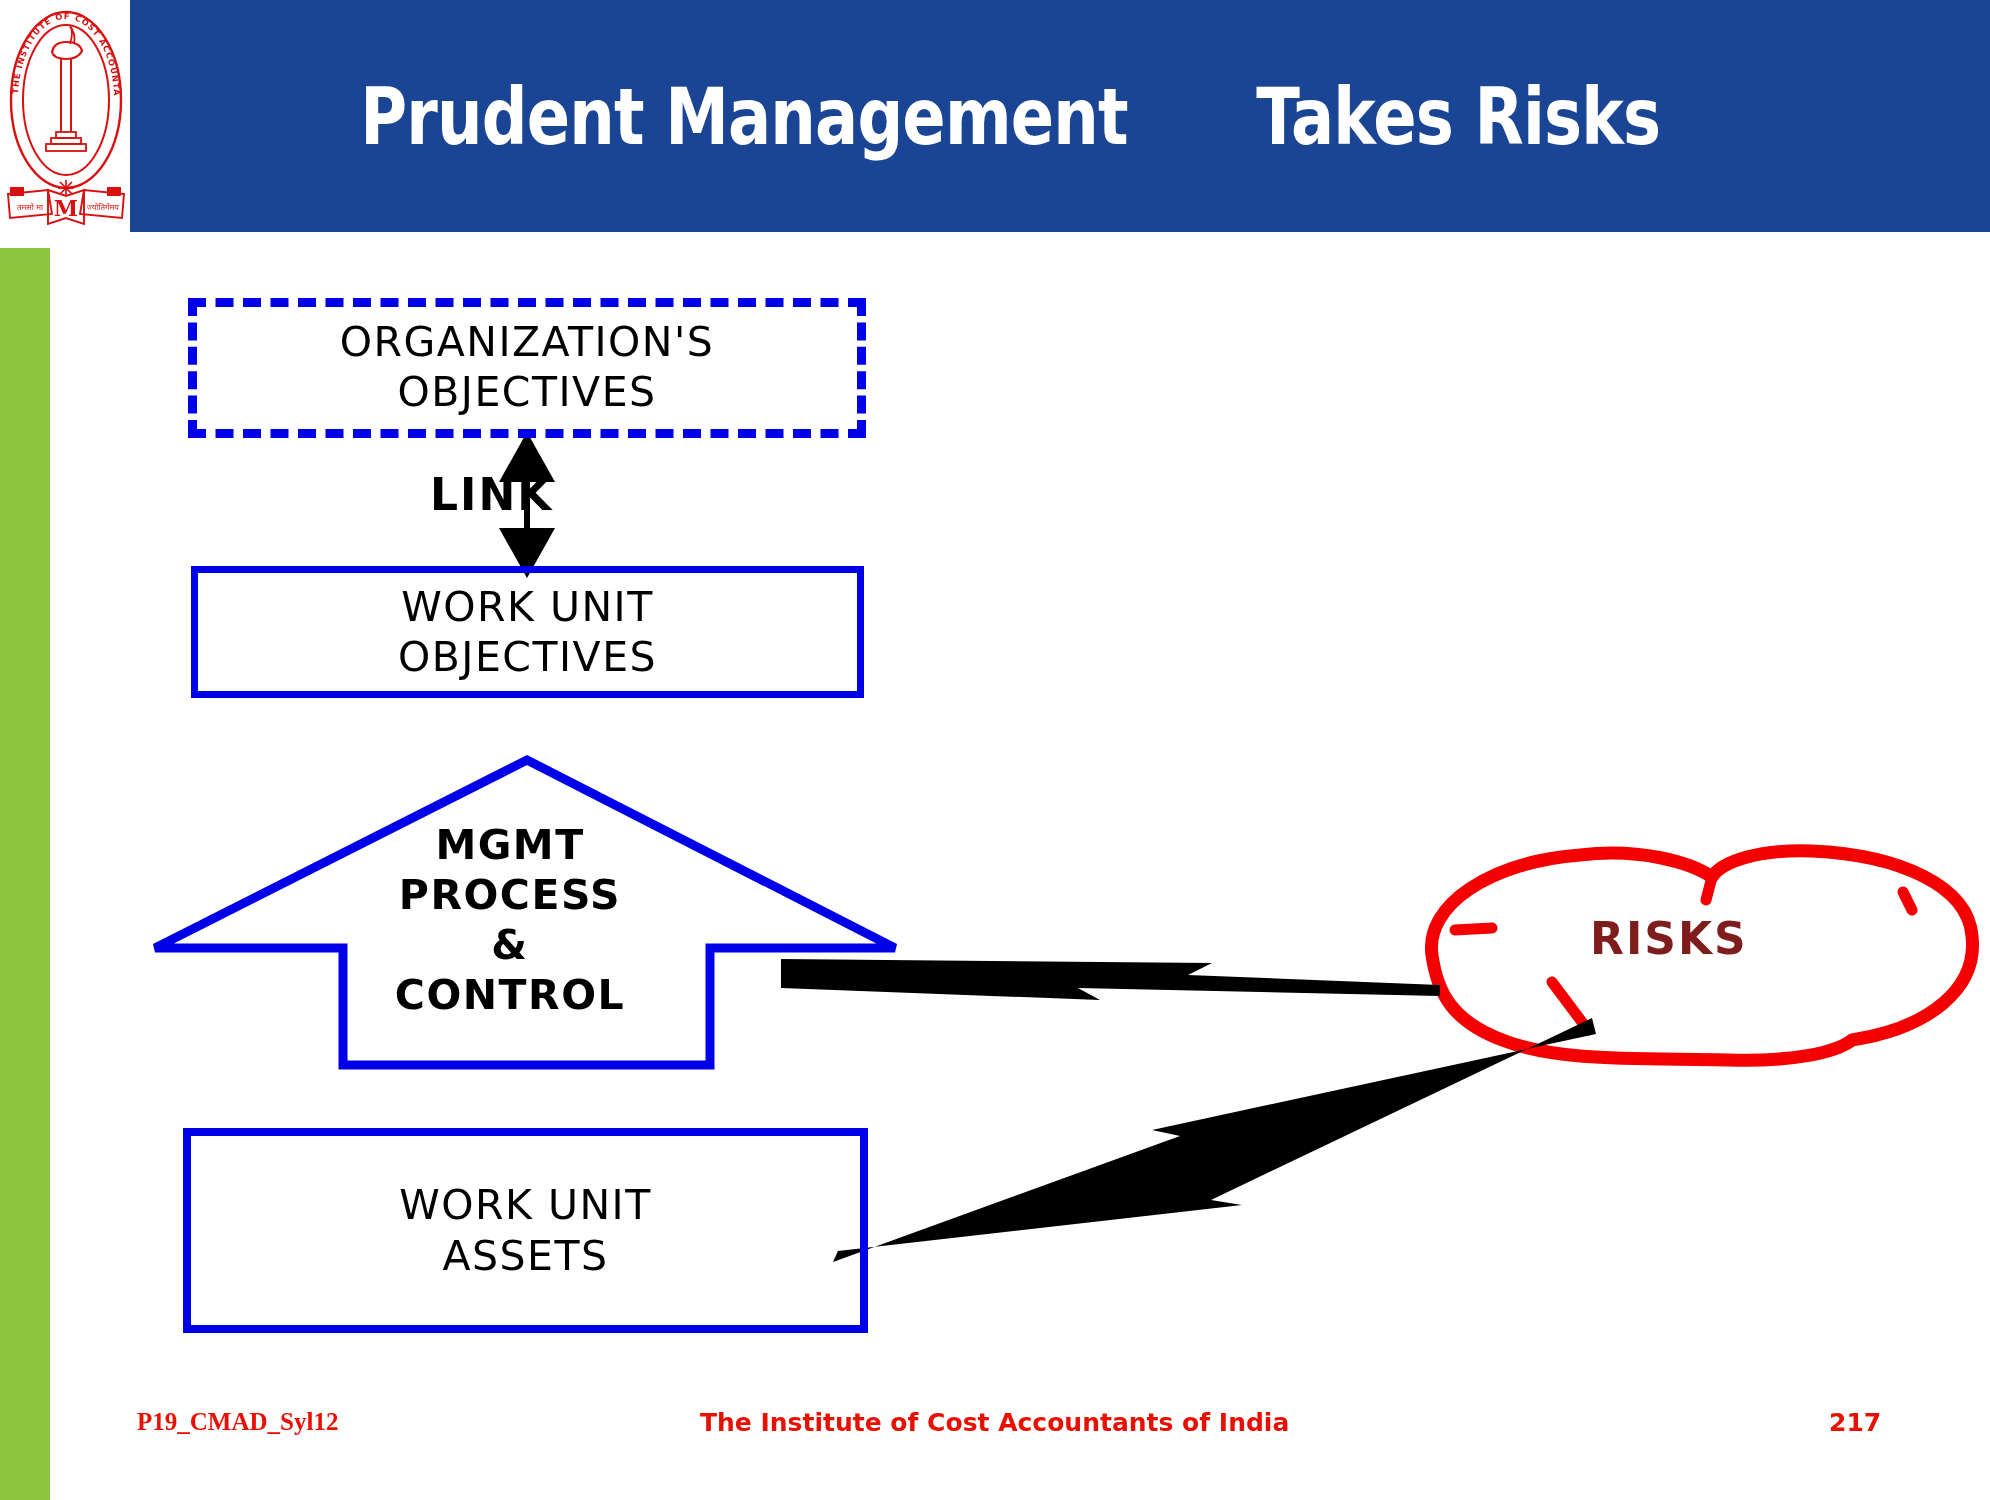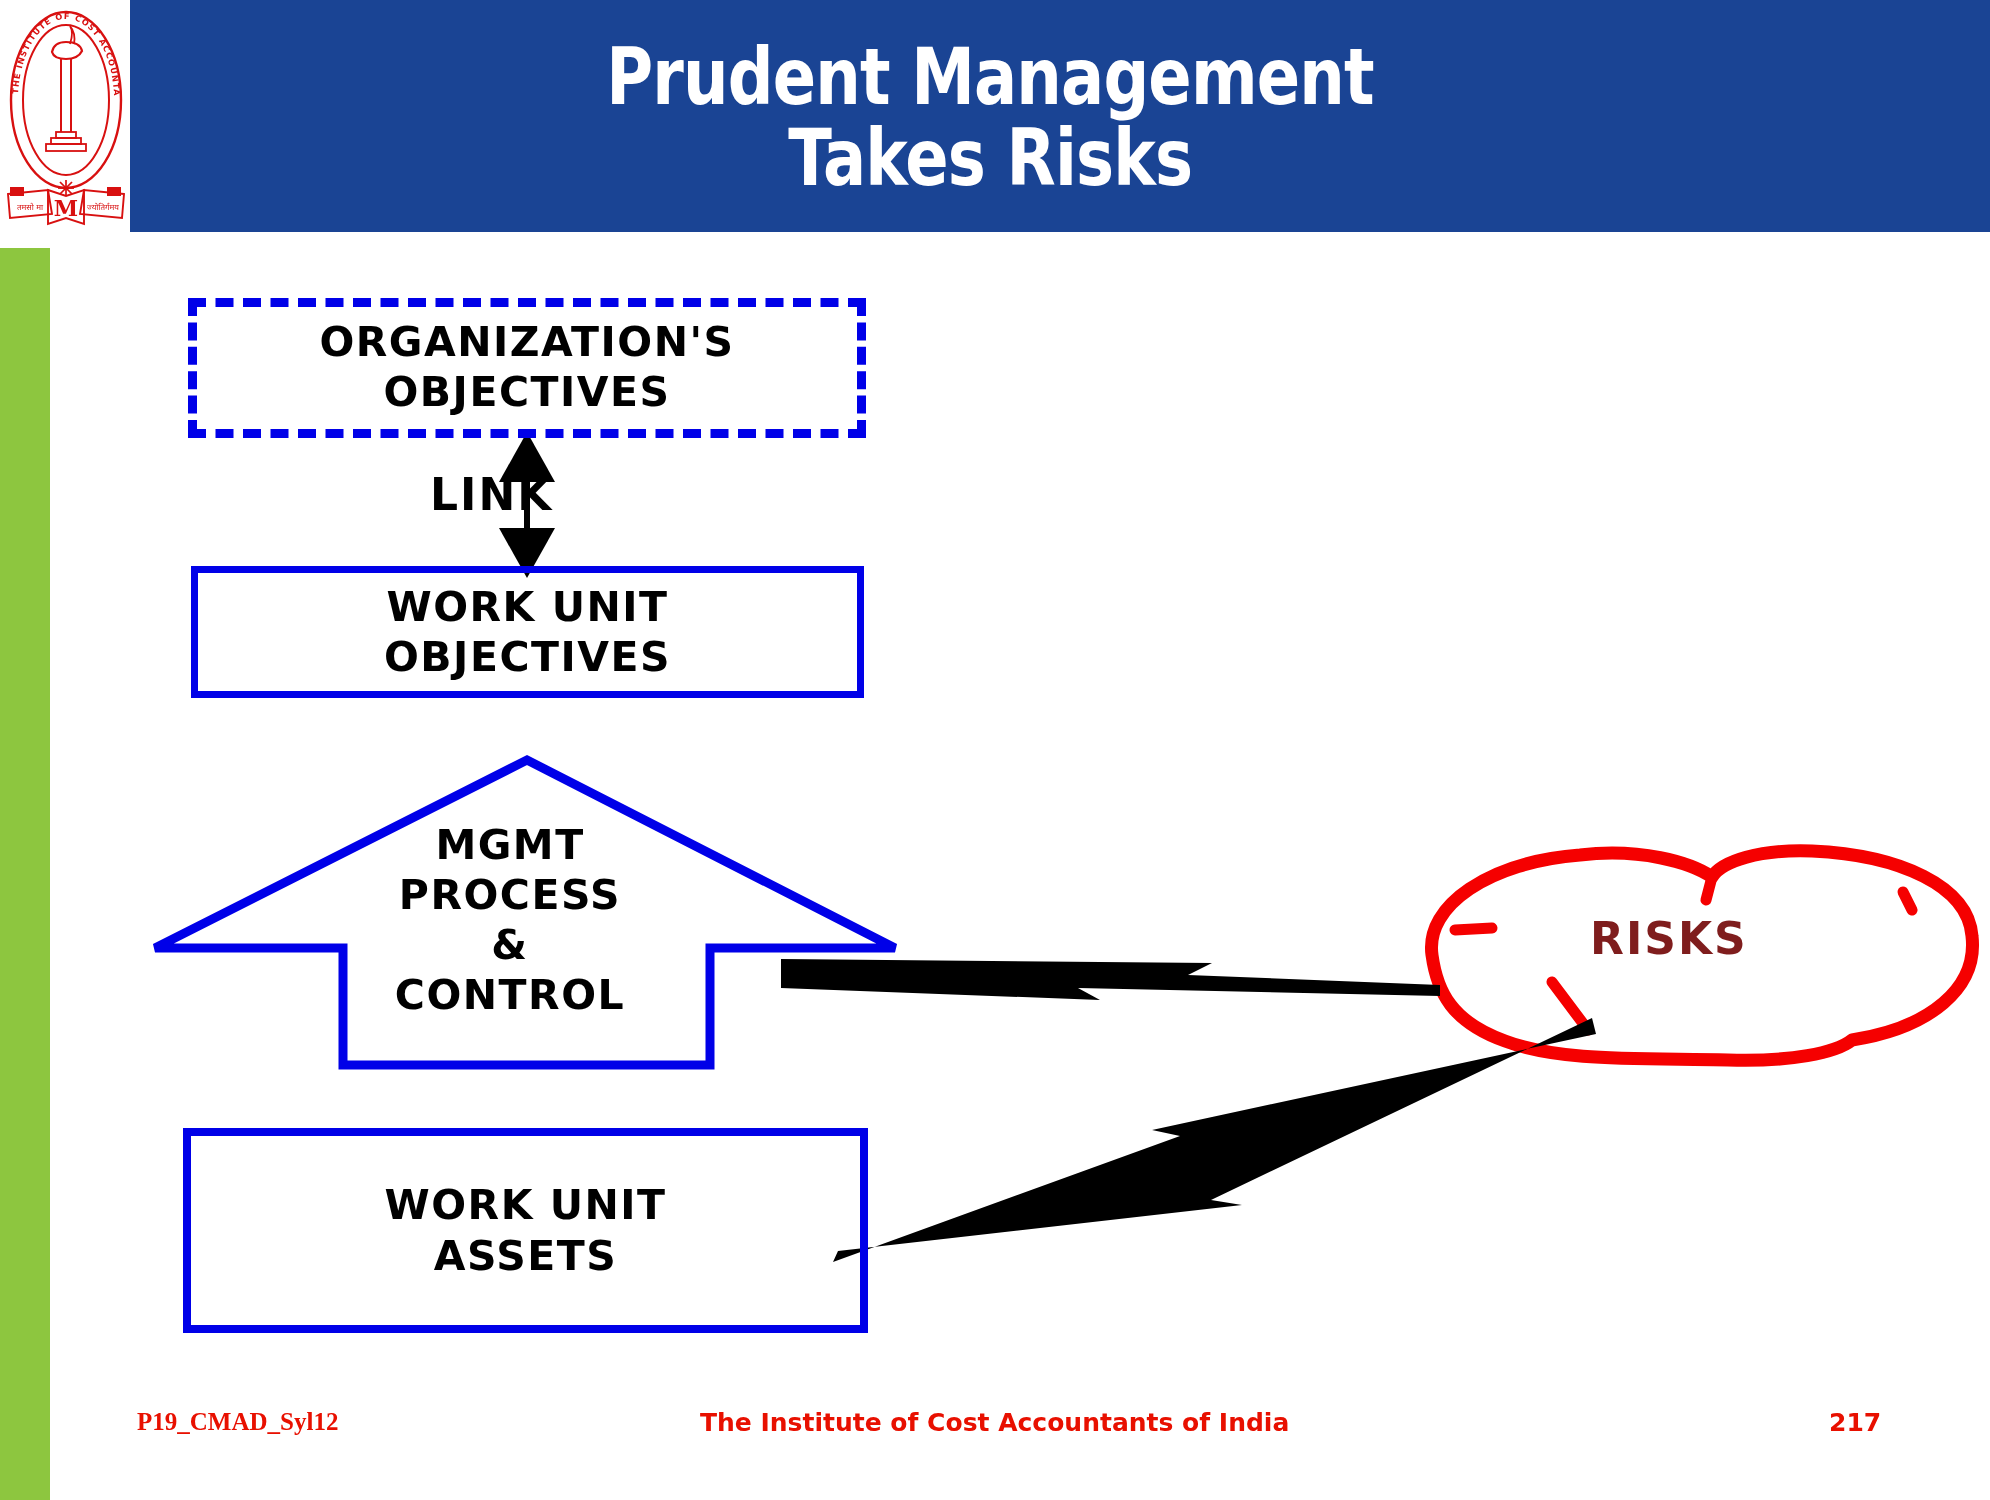--- a/index.html
+++ b/index.html
@@ -24,21 +24,21 @@
     height: 232px;
     background: #1a4494;
   }
   #title-block {
     position: absolute;
     left: 130px;
     top: 8px;
     width: 1720px;
     height: 220px;
     display: flex;
-    flex-direction: column;
+    flex-direction: row;
     align-items: center;
     justify-content: center;
     color: #ffffff;
   }
   .title-line {
     font-family: "DejaVu Sans", sans-serif;
     font-weight: bold;
     font-size: 78px;
     line-height: 1.04;
     letter-spacing: -1px;
@@ -79,21 +79,21 @@
   
   .dia-box {
     position: absolute;
     box-sizing: border-box;
     display: flex;
     align-items: center;
     justify-content: center;
     text-align: center;
     color: #000000;
     font-family: "DejaVu Sans", sans-serif;
-    font-weight: bold;
+    font-weight: normal;
     letter-spacing: 1.5px;
     line-height: 1.22;
   }
 
   #org-objectives-box {
     left: 188px;
     top: 298px;
     width: 678px;
     height: 140px;
     border: 9px dashed #0000e8;

